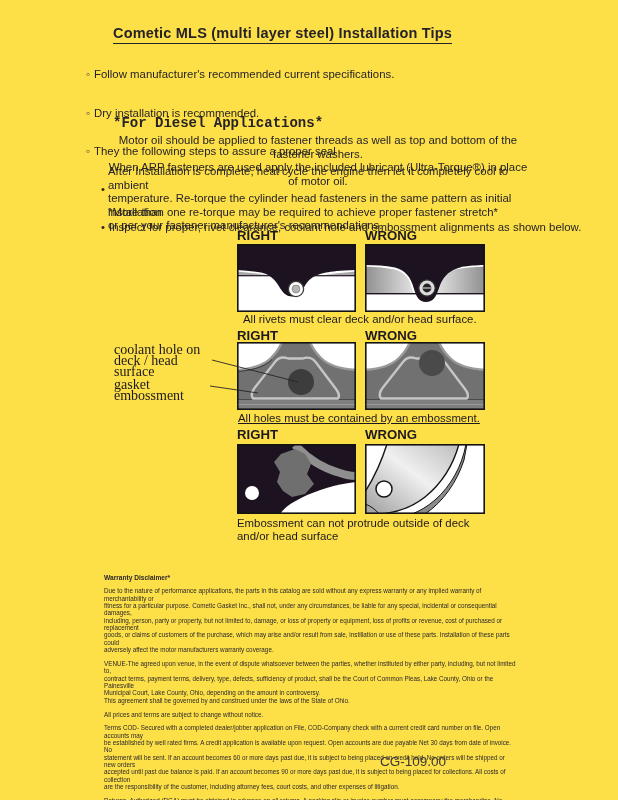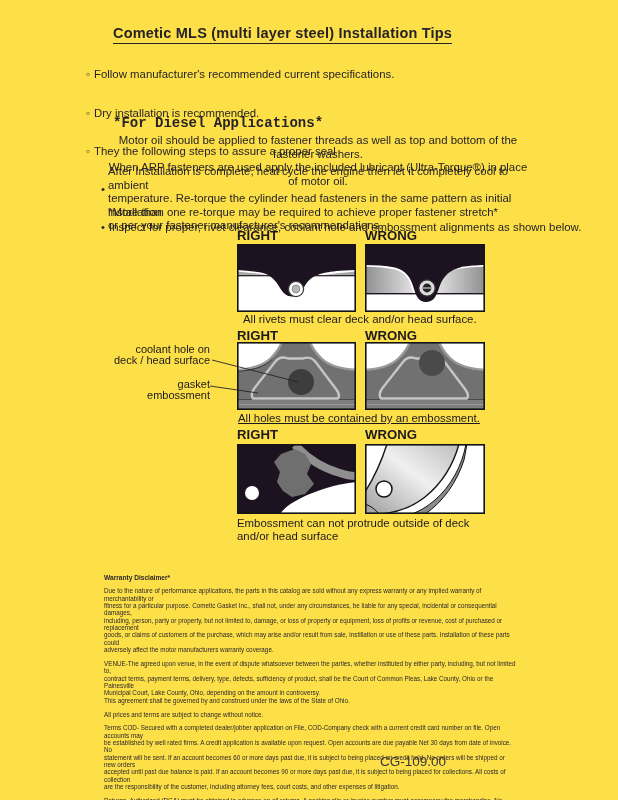--- a/index.html
+++ b/index.html
@@ -10,21 +10,21 @@
          border-bottom:1.8px solid #262227;padding-bottom:2px;}
   .bullets{left:86px;top:43px;font-size:11.4px;line-height:12.7px;white-space:pre-wrap;}
   .brow{display:flex;}
   .brow.sub{margin-left:15px;}
   .bmark{width:8px;flex:0 0 8px;}
   .sec-head{left:113px;top:115px;font-size:14px;font-weight:bold;font-family:Liberation Mono, monospace;}
   .para{left:108px;width:420px;font-size:11.4px;line-height:13.6px;white-space:pre-line;}
   .p1{top:134px;text-align:center;} .p2{top:165px;} .p3{top:206px;}
   .dg-label{width:120px;text-align:left;font-size:13.2px;font-weight:bold;color:#1c1820;}
   .caption{font-size:11.4px;line-height:12.6px;white-space:pre-line;color:#1c1820;}
-  .side-label{width:96px;text-align:right;font-size:11px;line-height:11px;white-space:pre-line;color:#1c1820;}
+  .side-label{width:96px;font-size:14px;line-height:11px;white-space:pre-line;color:#1c1820;font-family:Liberation Serif, serif;}
   .warranty{left:104px;top:574px;width:412px;font-size:6.3px;line-height:7.35px;color:#2b272c;}
   .warranty .whead{font-weight:bold;font-size:6.6px;margin-bottom:6px;}
   .warranty .wpara{white-space:pre-line;margin-bottom:6.5px;}
   .footer{left:328px;top:754px;width:170px;text-align:center;font-size:13.5px;color:#3a363b;}
   svg{display:block;}
 </style>
 </head>
 <body>
 
 <div class="page">

